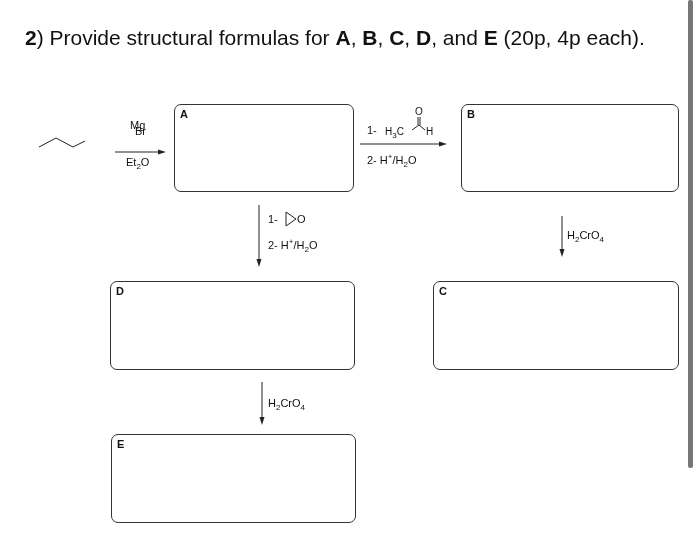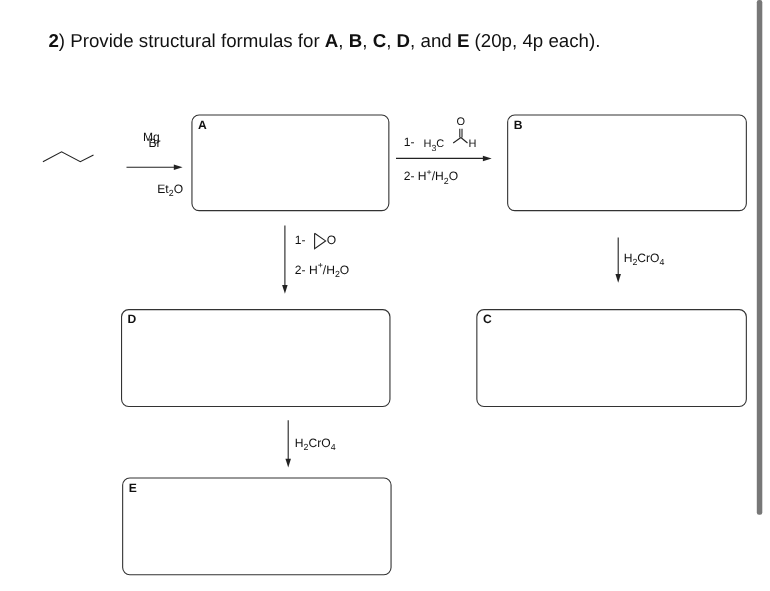--- a/index.html
+++ b/index.html
@@ -1,18 +1,18 @@
 <!DOCTYPE html>
 <html><head>
 <meta charset="utf-8">
 <style>
   html, body { margin:0; padding:0; background:#ffffff; }
   body { width:700px; height:537px; position:relative; overflow:hidden;
          font-family:"Liberation Sans", sans-serif; color:#111; }
-  .title { position:absolute; left:44px; top:25px; width:620px; font-size:17px; line-height:26px; }
+  .title { position:absolute; left:25px; top:25px; width:620px; font-size:21px; line-height:26px; }
   .title b { font-weight:bold; }
   .box { position:absolute; border:1px solid #333; border-radius:7px; background:#fff; }
   .box .lbl { position:absolute; left:5px; top:3px; font-size:11px; font-weight:bold; }
   .txt { position:absolute; font-size:11px; white-space:nowrap; }
   .scrollbar { position:absolute; left:688px; top:0; width:5px; height:468px; background:#777; border-radius:2px; }
   svg.ov { position:absolute; left:0; top:0; }
   sub, sup { font-size:8px; }
 </style>
 </head>
 <body>
@@ -43,21 +43,21 @@
 
   <line x1="562" y1="216" x2="562" y2="250" stroke="#222" stroke-width="1"></line>
   <polygon points="562,257 559.5,249 564.5,249" fill="#222"></polygon>
 
   <line x1="262" y1="382" x2="262" y2="418" stroke="#222" stroke-width="1"></line>
   <polygon points="262,425 259.5,417 264.5,417" fill="#222"></polygon>
 </svg>
 
 <span class="txt" style="left:87px;top:125px;margin-left:48px;">Br</span>
 <span class="txt" style="left:130px;top:119px;">Mg</span>
-<span class="txt" style="left:126px;top:166px;margin-left:17px;"><span>Et</span><sub>2</sub><span>O</span></span>
+<span class="txt" style="left:126px;top:156px;"><span>Et</span><sub>2</sub><span>O</span></span>
 
 <div class="box" style="left:174px;top:104px;width:178px;height:86px;">
     <span class="lbl">A</span>
   </div>
 
 <span class="txt" style="left:367px;top:124px;">1-</span>
 <span class="txt" style="left:385px;top:126px;font-size:10px;"><span>H</span><sub>3</sub><span>C</span></span>
 <span class="txt" style="left:426px;top:126px;font-size:10px;">H</span>
 <span class="txt" style="left:415px;top:106px;font-size:10px;">O</span>
 <span class="txt" style="left:367px;top:152px;"><span>2- H</span><sup>+</sup><span>/H</span><sub>2</sub><span>O</span></span>

